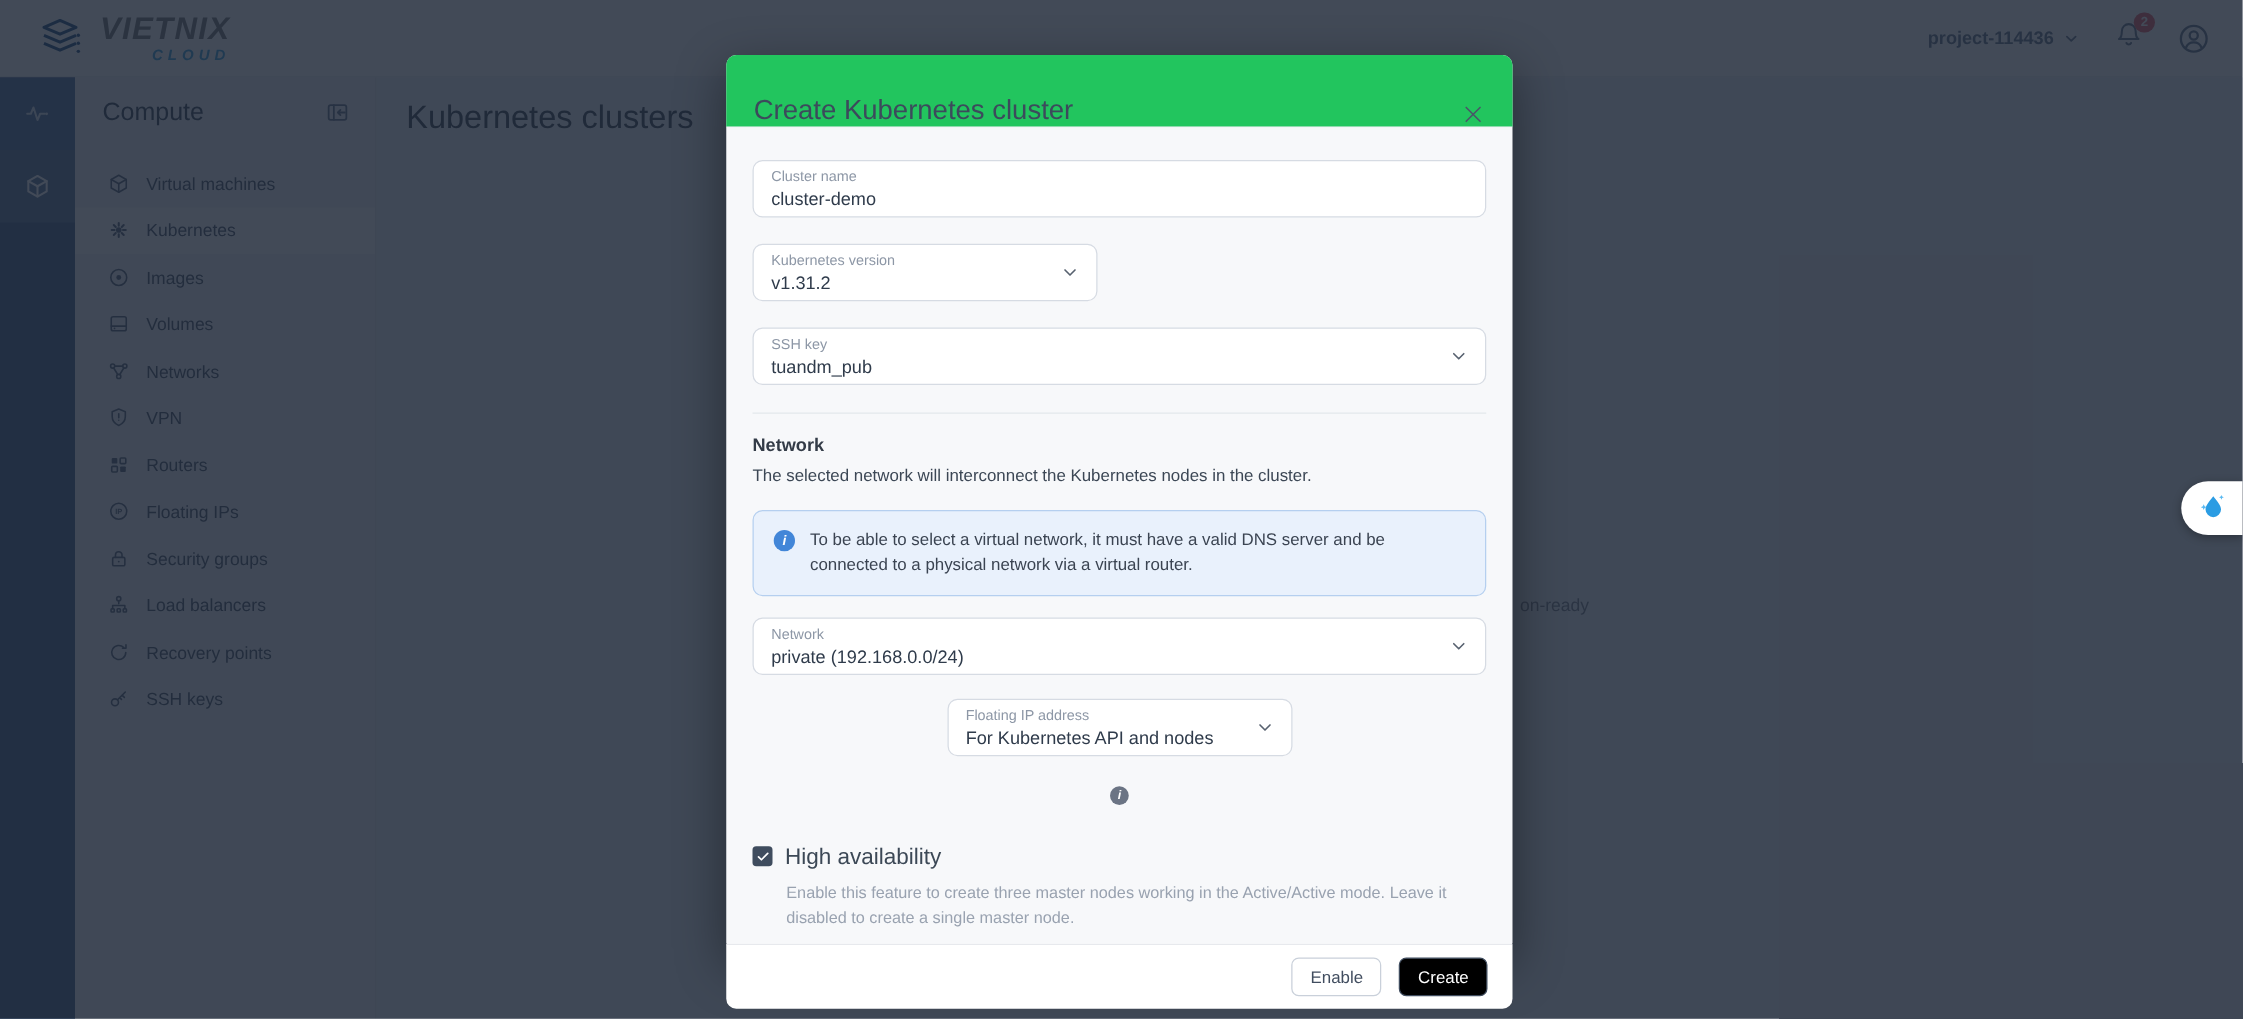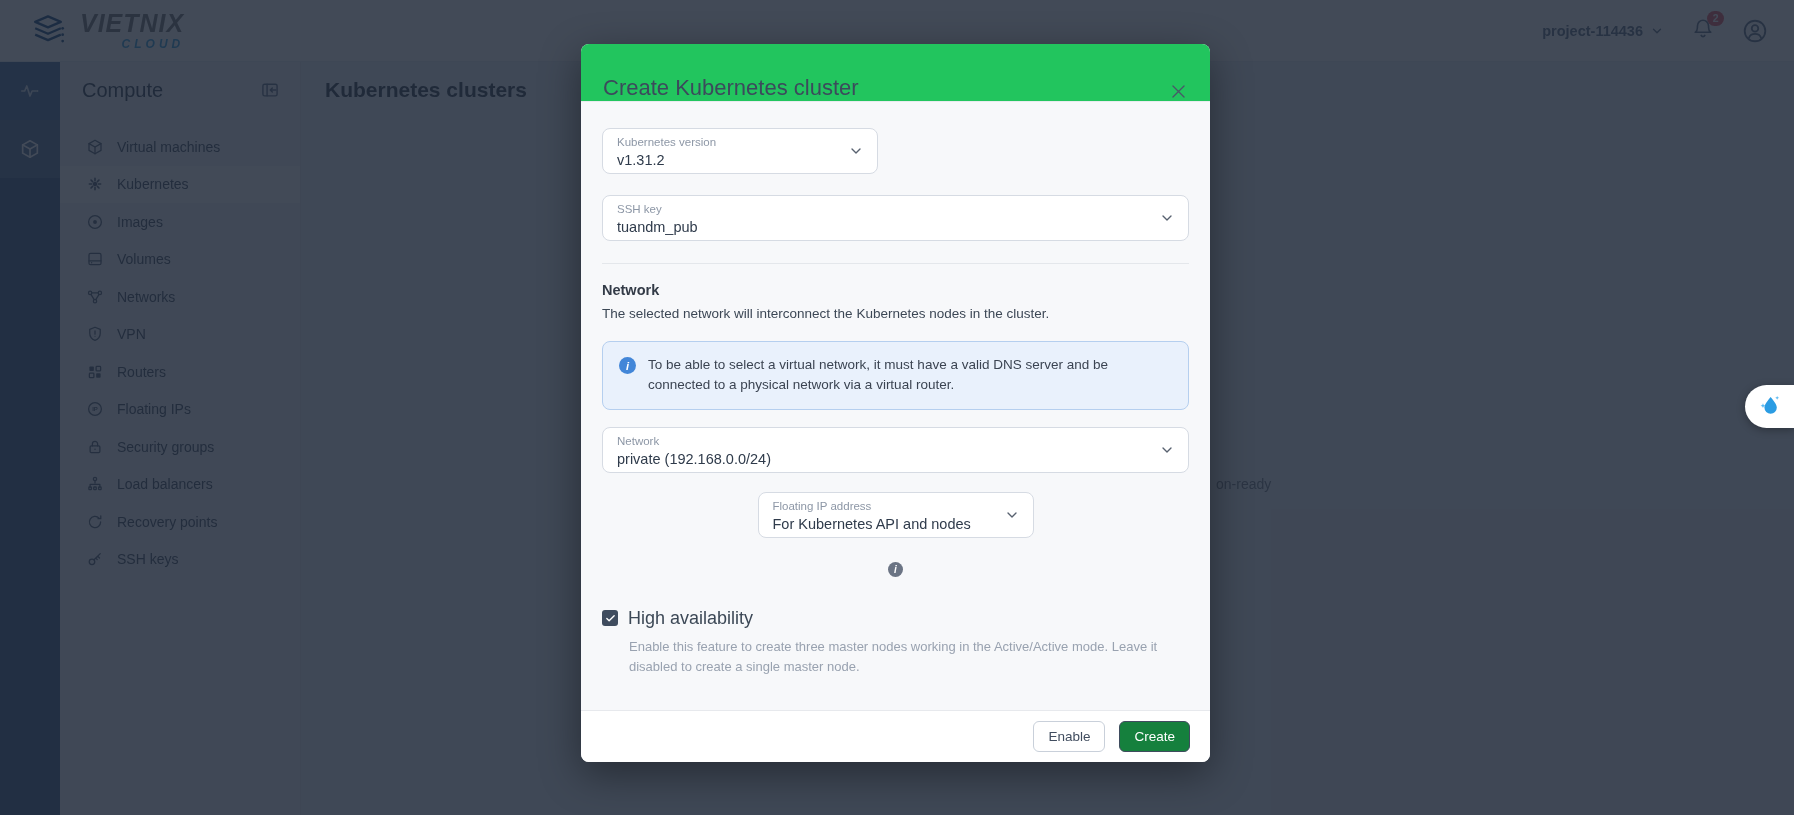--- a/index.html
+++ b/index.html
@@ -35,21 +35,21 @@
   .collapse-btn svg { width:20px; height:20px; }
   .s-list { padding-top:10px; }
   .s-item { height:37.5px; display:flex; align-items:center; gap:13px; padding-left:26px;
     font-size:14px; color:#3f4b5f; cursor:pointer; }
   .s-item.active { background:#fdfdfe; }
   .ic { display:flex; color:#4d5b70; }
   .ic svg { width:18px; height:18px; fill:none; stroke:currentColor; stroke-width:1.7; stroke-linecap:round; stroke-linejoin:round; }
 
   
   .main { position:absolute; left:301px; top:62px; width:1493px; height:753px; background:#edf0f4; z-index:1; }
-  .page-title { position:absolute; left:24px; top:16px; font-size:21px; font-weight:700; color:#2b3748; }
+  .page-title { position:absolute; left:24px; top:16px; font-size:26px; font-weight:400; color:#2b3748; }
   .bg-fragment { position:absolute; left:915px; top:414px; font-size:14px; color:#6e7886; }
 
   
   .overlay { position:absolute; inset:0; background:rgba(30,39,55,0.84); z-index:10; }
 
   
   .modal { position:absolute; left:581px; top:44px; width:629px; height:718px; background:#f7f8fa;
     border-radius:8px; z-index:20; box-shadow:0 12px 40px rgba(0,0,0,.4); display:flex; flex-direction:column; }
   .modal-header { background:#22c55e; border-radius:8px 8px 0 0; height:58px; flex:0 0 58px; display:flex;
     align-items:flex-end; padding:0 22px; border-bottom:1px solid #e9ebef; }
@@ -85,21 +85,21 @@
   .ha-row { margin-top:31px; display:flex; align-items:center; gap:10px; cursor:pointer; }
   .checkbox { width:16px; height:16px; border-radius:3px; background:#3f4c5e; display:flex; align-items:center; justify-content:center; }
   .checkbox svg { width:11px; height:11px; fill:none; stroke:#fff; stroke-width:3; stroke-linecap:round; stroke-linejoin:round; }
   .ha-label { font-size:18px; color:#3c4856; }
   .ha-help { margin:8px 0 0 27px; font-size:13px; color:#99a2b0; line-height:1.6; max-width:563px; }
 
   .modal-footer { flex:0 0 52px; background:#fff; border-top:1px solid #e7e9ed; border-radius:0 0 8px 8px;
     display:flex; align-items:center; justify-content:flex-end; gap:14px; padding:0 20px; margin-top:10px; }
   .btn { font-family:"Liberation Sans",sans-serif; font-size:13.5px; border-radius:6px; padding:7px 14px; cursor:pointer; }
   .btn-cancel { background:#fff; border:1.5px solid #c9d0da; color:#414d5f; }
-  .btn-create { background:#15803d; border:1.5px solid #3f4c5e; color:#fff; }
+  .btn-create { background:#000000; border:1.5px solid #3f4c5e; color:#fff; }
 
   
   .assistant { position:absolute; right:0; top:385px; width:49px; height:43px; background:#fff;
     border-radius:22px 0 0 22px; z-index:30; display:flex; align-items:center; justify-content:center;
     box-shadow:0 2px 8px rgba(0,0,0,.3); cursor:pointer; }
   .assistant svg { width:27px; height:27px; }
 </style>
 </head>
 <body>
 
@@ -309,20 +309,24 @@
   <div class="modal-header">
     <span class="modal-title">Create Kubernetes cluster</span>
     <span class="close-btn">
       <svg viewBox="0 0 24 24">
           <path d="M5 5l14 14M19 5L5 19"></path>
         </svg>
     </span>
   </div>
 
   <div class="modal-body">
+    <div class="field mb">
+      <span class="field-label">Cluster name</span>
+      <span class="field-value">cluster-demo</span>
+    </div>
 
     <div class="field half mb">
       <span class="field-label">Kubernetes version</span>
       <span class="field-value">v1.31.2</span>
       <span class="chev">
           <svg viewBox="0 0 24 24">
             <polyline points="6 9 12 15 18 9"></polyline>
           </svg>
         </span>
     </div>

